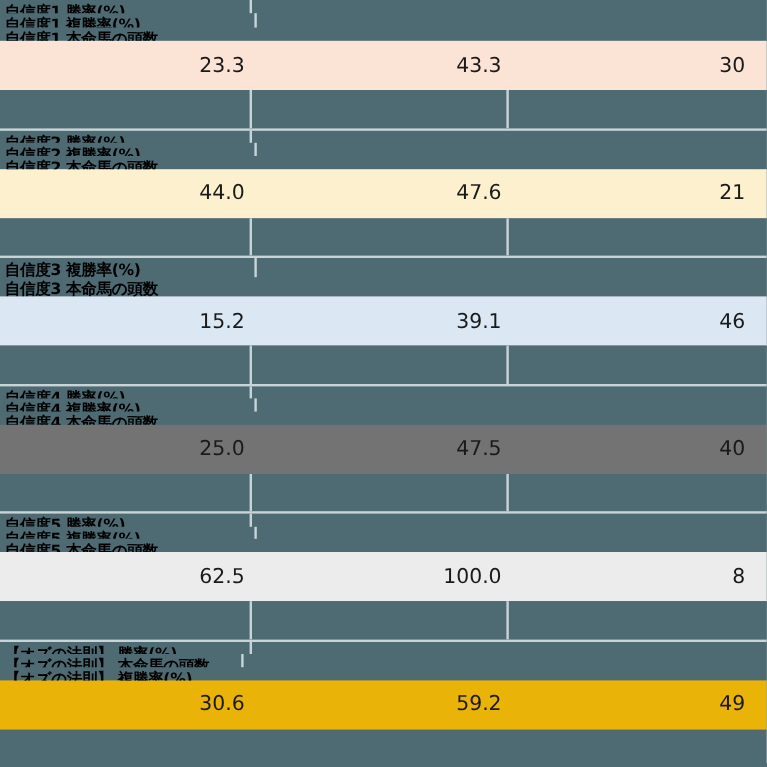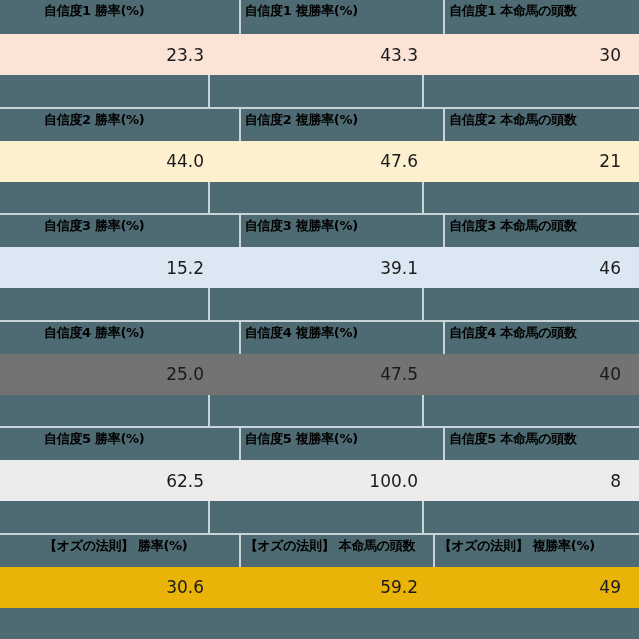--- a/index.html
+++ b/index.html
@@ -23,25 +23,24 @@
   .group {
     flex: 1 1 0;
     display: flex;
     flex-direction: column;
     position: relative;
     min-height: 0;
   }
   .header-row {
     height: 34px;
     display: flex;
-    flex-direction: row;
+    flex-direction: column;
     background: #4e6a72;
     box-sizing: border-box;
     border-top: 2px solid #c9d4d8;
-    padding-left: 40px;
   }
   .group:first-child .header-row {
     border-top: none;
   }
   .value-row {
     height: 41px;
     display: flex;
     flex-direction: row;
     box-sizing: border-box;
   }
@@ -157,23 +156,20 @@
     </div>
     <div class="filler-row">
       <div class="cell col-0"></div>
       <div class="cell col-1"></div>
       <div class="cell col-2"></div>
     </div>
   </div>
 
   <div class="group">
     <div class="header-row">
-      <div class="cell col-0">
-          <span class="header-cell-text">自信度3 勝率(%)</span>
-        </div>
       <div class="cell col-1">
           <span class="header-cell-text">自信度3 複勝率(%)</span>
         </div>
       <div class="cell col-2">
           <span class="header-cell-text">自信度3 本命馬の頭数</span>
         </div>
     </div>
     <div class="value-row" style="background: rgb(219, 232, 244);">
       <div class="cell col-0">
           <span class="value-text">15.2</span>

